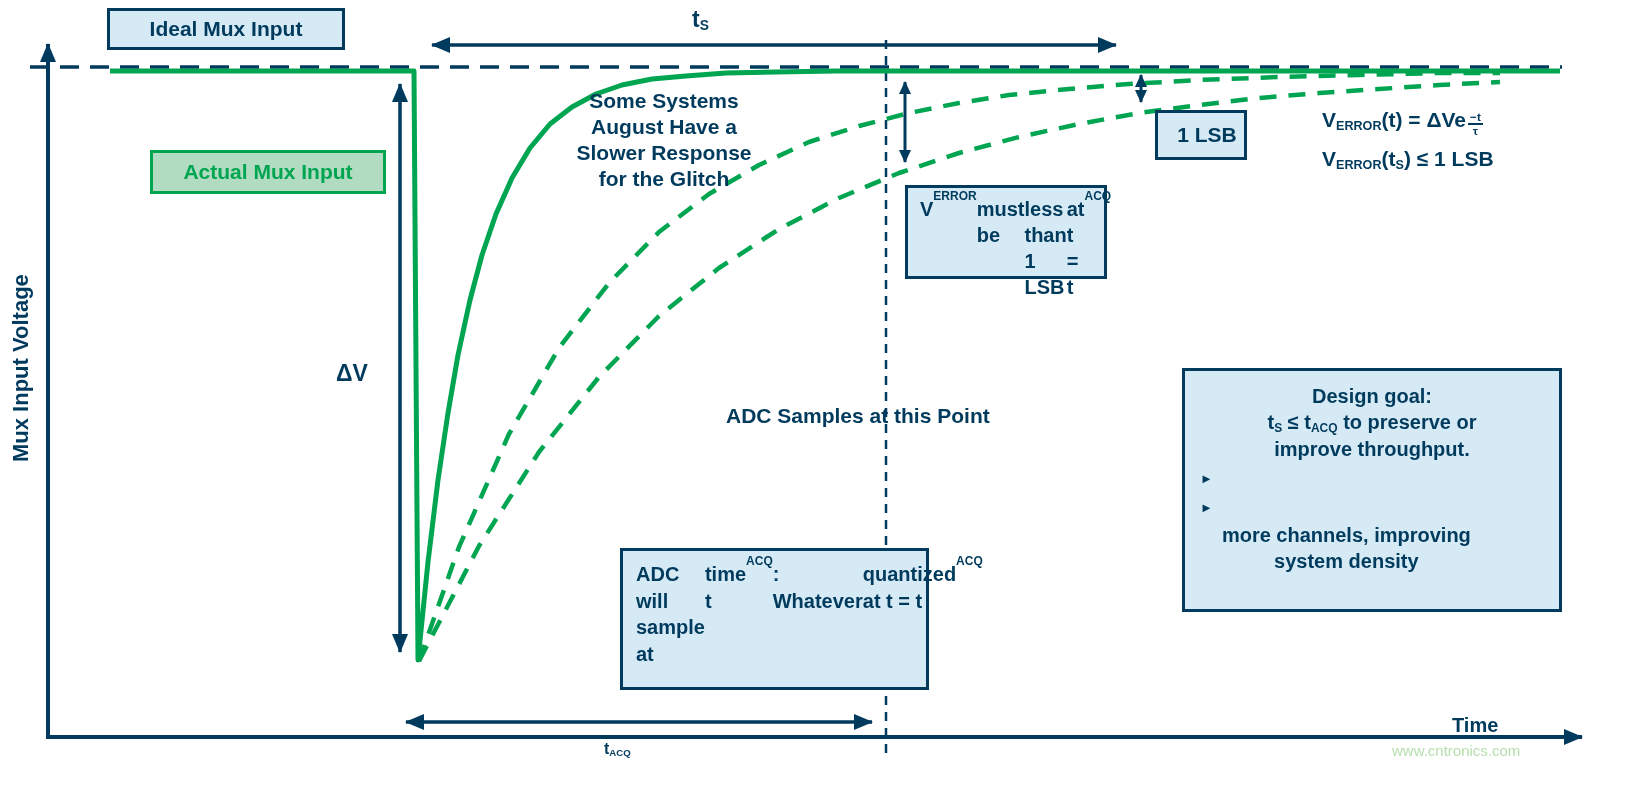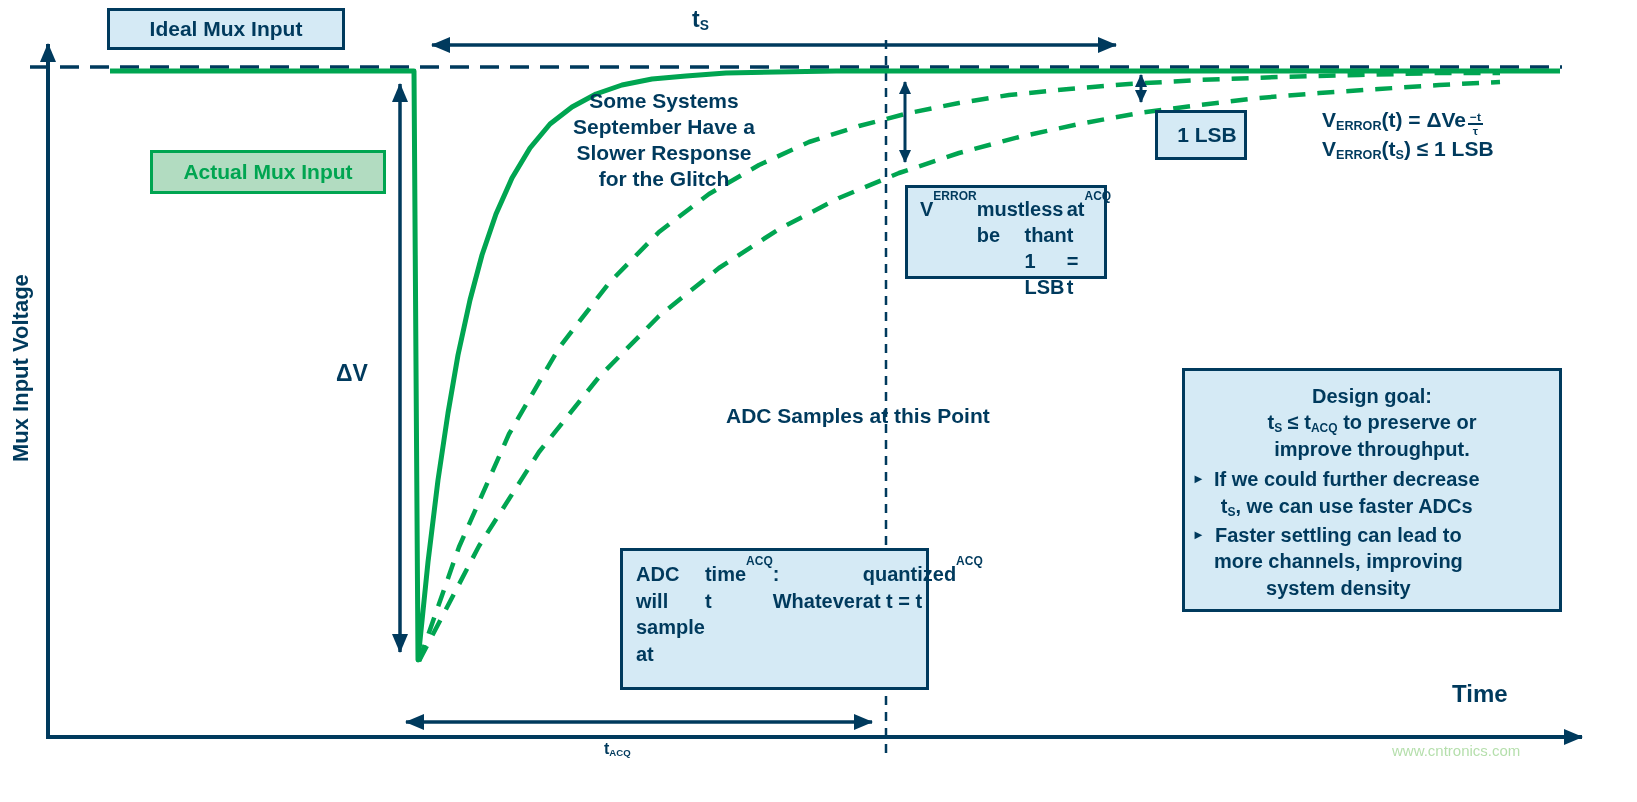--- a/index.html
+++ b/index.html
@@ -27,35 +27,35 @@
 
   .ideal-box   { left:107px; top:8px;   width:238px; height:42px; font-size:21px; }
   .actual-box  { left:150px; top:150px; width:236px; height:44px; font-size:21px;
                  border-color:var(--green); background:var(--light-green); color:var(--green); }
   .verror-box  { left:905px; top:185px; width:202px; height:94px; font-size:20px;
                  line-height:1.3; padding:8px 12px; }
   .lsb-box     { left:1155px; top:110px; width:92px; height:50px; font-size:21px;padding-left:12px; }
   .sample-box  { left:620px; top:548px; width:309px; height:142px; font-size:20px;
                  line-height:1.33; padding:10px 13px; }
   .design-box  { left:1182px; top:368px; width:380px; height:244px; font-size:20px;
-                 line-height:1.32; padding:12px 7px; display:block; }
+                 line-height:1.32; padding:12px 15px; display:block; }
 
   .y-axis-label {
     left:8px; top:462px; transform:rotate(-90deg); transform-origin:0 0;
     font-size:22px; white-space:nowrap; color:var(--navy);
   }
   .ts-label    { left:692px; top:6px;   font-size:23px; }
   .dv-label    { left:336px; top:360px; font-size:23px; }
   .tacq-label  { left:604px; top:740px; font-size:16px; }
-  .time-label  { left:1452px; top:680px; font-size:24px; }
+  .time-label  { left:1452px; top:714px; font-size:20px; }
   .slower-text { left:538px; top:88px; width:252px; text-align:center;
                  white-space:pre-line; font-size:21px; line-height:1.24; }
   .adc-samples { left:726px; top:404px; font-size:21px; white-space:nowrap; }
   .formulas    { left:1322px; top:108px; font-size:21px; }
-  .formulas .f-line + .f-line { }
+  .formulas .f-line + .f-line { margin-top:10px; }
   .watermark   { left:1392px; top:742px; font-size:15px; font-weight:normal;
                  color:var(--watermark); }
 
   sub { font-size:0.6em; vertical-align:-0.22em; line-height:0; }
 
   .frac { display:inline-flex; flex-direction:column; align-items:center; line-height:1.05; }
   .frac .num { border-bottom:2px solid var(--navy); padding:0 2px; }
   .expo { font-size:0.56em; vertical-align:0.55em; margin-left:2px; }
 
   .bullet-row { display:flex; gap:9px; margin-top:3px; }
@@ -103,21 +103,21 @@
   <div class="abs y-axis-label">Mux Input Voltage</div>
   <div class="abs time-label">Time</div>
 
   <div class="box actual-box">Actual Mux Input</div>
   <div class="box ideal-box">Ideal Mux Input</div>
 
   <div class="abs ts-label"><span>t</span><sub>S</sub></div>
   <div class="abs dv-label">ΔV</div>
   <div class="abs tacq-label"><span>t</span><sub>ACQ</sub></div>
   <div class="abs slower-text">Some Systems
-September Have a
+August Have a
 Slower Response
 for the Glitch</div>
   <div class="abs adc-samples">ADC Samples at this Point</div>
 
   <div class="abs formulas">
     <div class="f-line"><span>V</span><sub>ERROR</sub><span>(t) = ΔVe</span><span class="frac expo">
           <span class="num">−t</span>
           <span class="den">τ</span>
         </span></div>
     <div class="f-line"><span>V</span><sub>ERROR</sub><span>(t</span><sub>S</sub><span>) ≤ 1 LSB</span></div>
@@ -143,23 +143,22 @@
       <br>
       <br>
       <span>quantized at t = t</span>
       <sub>ACQ</sub>
     </div>
 
   <div class="box design-box">
     <div class="design-intro"><span>Design goal:</span><br><span>t</span><sub>S</sub><span> ≤ t</span><sub>ACQ</sub><span> to preserve or</span><br><span>improve throughput.</span></div>
     <div class="bullet-row">
       <span class="bullet-icon">►</span>
-      <span><span>If we could further decrease</span><br><span>t</span><sub>S</sub><span>, we can use faster ADCs</span></span>
     </div>
     <div class="bullet-row">
       <span class="bullet-icon">►</span>
-      <span><span>Faster settling can lead to</span><br><span>more channels, improving</span><br><span>system density</span></span>
+      <span><br><span>more channels, improving</span><br><span>system density</span></span>
     </div>
   </div>
 
   <div class="abs watermark">www.cntronics.com</div>
 
 </div>
 
 </body></html>

